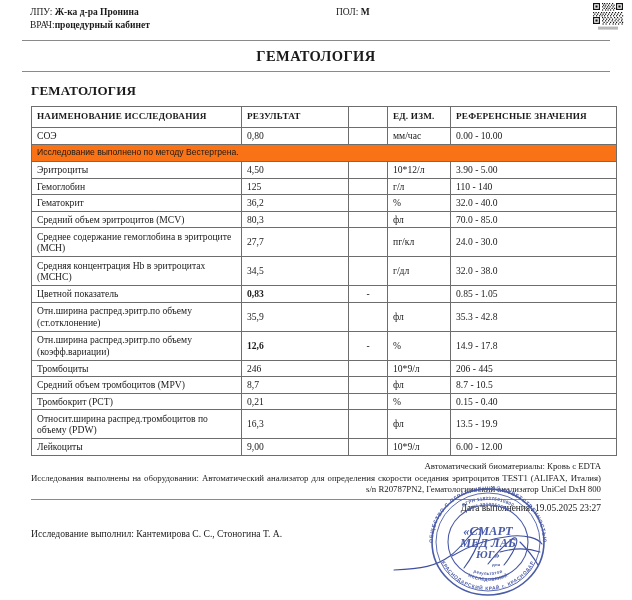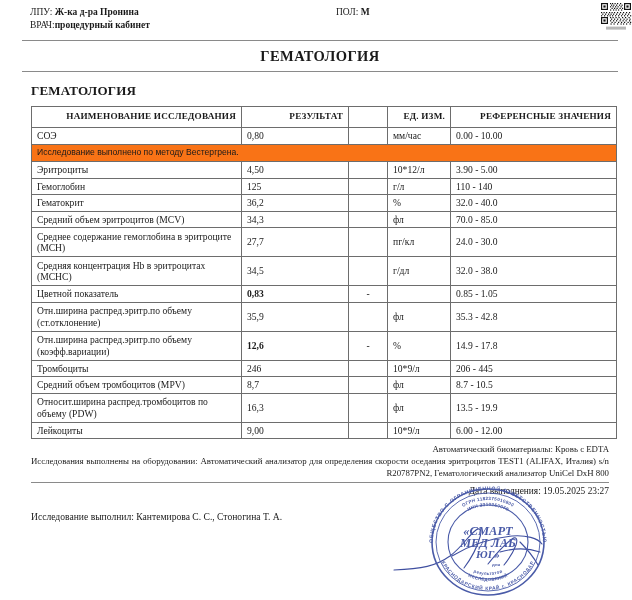--- a/index.html
+++ b/index.html
@@ -14,21 +14,21 @@
     font-family: "Liberation Serif", "DejaVu Serif", serif;
     color: #1a1a1a;
     overflow: hidden;
   }
 
   .page {
     position: relative;
     width: 632px;
     height: 600px;
     box-sizing: border-box;
-    padding: 4px 0 0 8px;
+    padding: 4px 8px 0 8px;
   }
 
   
   .top-header {
     position: relative;
     height: 34px;
     padding-left: 22px;
     padding-top: 2px;
     font-size: 9.5px;
   }
@@ -90,21 +90,21 @@
     border: 1px solid #6d6d6d;
     padding: 2px 5px;
     vertical-align: middle;
     line-height: 11.5px;
   }
   table.results th {
     font-weight: bold;
     font-size: 9.2px;
     letter-spacing: 0.2px;
     height: 16px;
-    text-align: right;
+    text-align: left;
   }
   col.c-name   { width: 210px; }
   col.c-result { width: 107px; }
   col.c-flag   { width: 39px;  }
   col.c-unit   { width: 63px;  }
   col.c-ref    { width: 166px; }
 
   td.name   { text-align: left; }
   td.result { text-align: left; }
   td.flag   { text-align: center; }
@@ -352,21 +352,21 @@
         </tr>
         <tr>
           <td class="name">Гематокрит</td>
           <td class="result">36,2</td>
           <td class="flag"></td>
           <td class="unit">%</td>
           <td class="ref">32.0 - 40.0</td>
         </tr>
         <tr>
           <td class="name">Средний объем эритроцитов (MCV)</td>
-          <td class="result">34,3</td>
+          <td class="result">80,3</td>
           <td class="flag"></td>
           <td class="unit">фл</td>
           <td class="ref">70.0 - 85.0</td>
         </tr>
         <tr class="tall">
           <td class="name">Среднее содержание гемоглобина в эритроците (MCH)</td>
           <td class="result">27,7</td>
           <td class="flag"></td>
           <td class="unit">пг/кл</td>
           <td class="ref">24.0 - 30.0</td>
@@ -405,20 +405,27 @@
           <td class="flag"></td>
           <td class="unit">10*9/л</td>
           <td class="ref">206 - 445</td>
         </tr>
         <tr>
           <td class="name">Средний объем тромбоцитов (MPV)</td>
           <td class="result">8,7</td>
           <td class="flag"></td>
           <td class="unit">фл</td>
           <td class="ref">8.7 - 10.5</td>
+        </tr>
+        <tr>
+          <td class="name">Тромбокрит (PCT)</td>
+          <td class="result">0,21</td>
+          <td class="flag"></td>
+          <td class="unit">%</td>
+          <td class="ref">0.15 - 0.40</td>
         </tr>
         <tr class="tall">
           <td class="name">Относит.ширина распред.тромбоцитов по объему (PDW)</td>
           <td class="result">16,3</td>
           <td class="flag"></td>
           <td class="unit">фл</td>
           <td class="ref">13.5 - 19.9</td>
         </tr>
         <tr>
           <td class="name">Лейкоциты</td>

